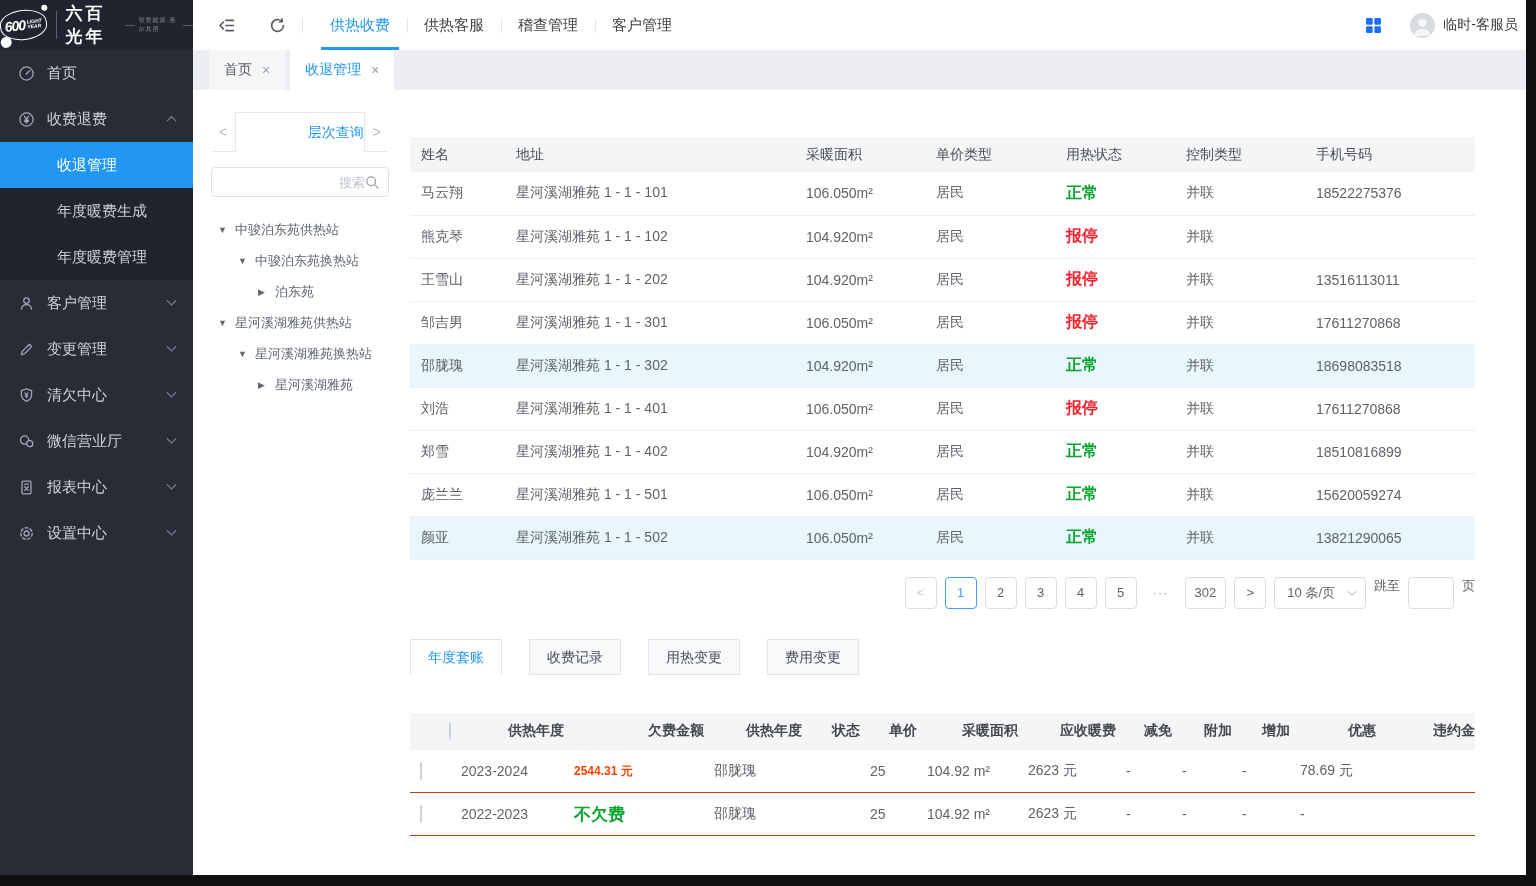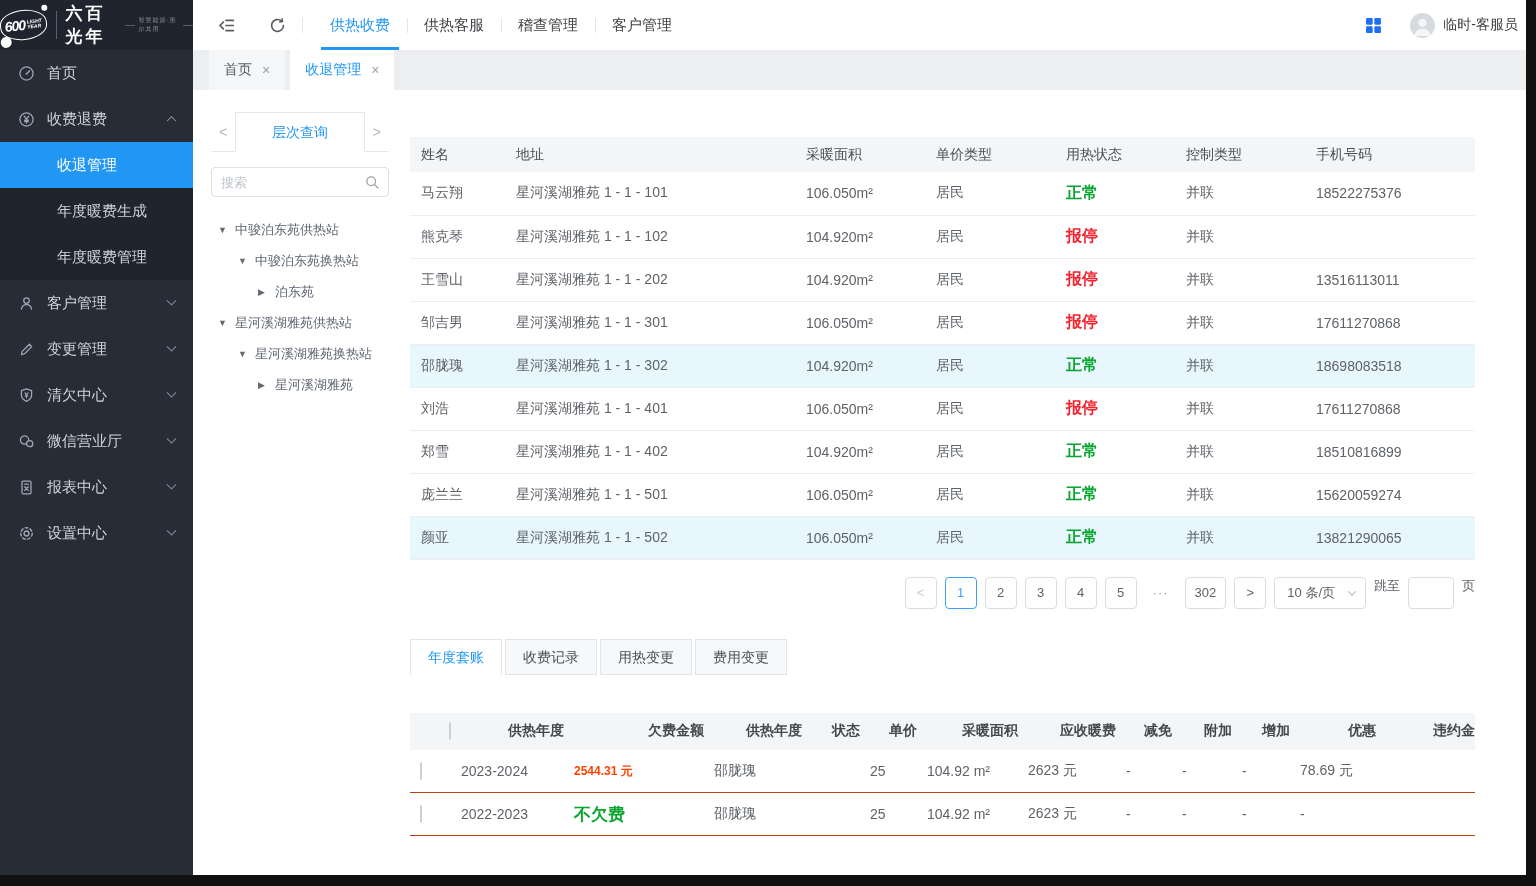--- a/index.html
+++ b/index.html
@@ -55,24 +55,24 @@
   .tabstrip { height:40px; background:#eceef1; display:flex; align-items:stretch; padding-left:16px; gap:5px; }
   .wtab { display:flex; align-items:center; gap:10px; padding:0 15px; font-size:14px; color:#595c61; background:#f5f6f7; cursor:pointer; }
   .wtab.active { background:#fff; color:#2196f3; }
   .wtab .x { color:#9aa0a6; font-size:14px; cursor:pointer; }
   .workspace { position:relative; height:calc(100% - 40px); background:#fff; }
 
   
   .tree-panel { position:absolute; left:18px; top:22px; width:178px; }
   .tree-tabs { display:flex; align-items:center; border-bottom:1px solid #e4e7ed; height:40px; }
   .tree-arrow { color:#b4b8bf; font-size:14px; padding:0 8px; cursor:pointer; user-select:none; }
-  .tree-tab { flex:1; text-align:center; height:40px; line-height:38px; border:1px solid #e4e7ed; border-bottom:1px solid #fff;
+  .tree-tab { flex:1; text-align:right; height:40px; line-height:38px; border:1px solid #e4e7ed; border-bottom:1px solid #fff;
     margin-bottom:-1px; color:#2196f3; font-size:14px; background:#fff; cursor:pointer; white-space:nowrap; }
   .searchbox { margin-top:15px; height:30px; border:1px solid #dcdfe6; border-radius:4px; display:flex; align-items:center; padding:0 9px; background:#fff; }
-  .searchbox input { flex:1; border:none; outline:none; font-size:13px; color:#606266; width:100%; background:transparent; }
+  .searchbox input { flex:1; border:none; outline:none; font-size:13px; color:#606266; width:100%; background:transparent;text-align:right; }
   .searchbox input::placeholder { color:#bfc4cc; }
   .tree { margin-top:17px; }
   .tree-node { height:31px; display:flex; align-items:center; font-size:13px; color:#5e markdown6470; color:#5e6470; cursor:pointer; white-space:nowrap; overflow:hidden; }
   .tree-node .caret { width:17px; font-size:9px; color:#636871; flex:none; text-align:left; }
   .tree-node.lvl0 { padding-left:7px; }
   .tree-node.lvl1 { padding-left:27px; }
   .tree-node.lvl2 { padding-left:47px; }
 
   
   .right-area { position:absolute; left:217px; top:24px; right:51px; }
@@ -91,21 +91,21 @@
     display:flex; align-items:center; justify-content:center; padding:0 9px; cursor:pointer; color:#5f6368; }
   .pg-btn.current { border-color:#409eff; color:#409eff; }
   .pg-btn.dots { border:none; color:#9aa0a6; letter-spacing:1px; padding:0 2px; }
   .pg-btn.disabled { color:#c6cad0; cursor:default; }
   .pg-size { display:flex; align-items:center; gap:14px; border:1px solid #d9dde2; border-radius:4px; height:32px; padding:0 10px 0 12px; cursor:pointer; }
   .sel-caret { width:6px; height:6px; border-right:1.2px solid #b2b7bd; border-bottom:1.2px solid #b2b7bd; transform:rotate(45deg) translate(-1px,-1px); }
   .pg-jump { display:flex; align-items:flex-start; gap:8px; }
   .pg-jump input { width:46px; height:32px; border:1px solid #d9dde2; border-radius:4px; outline:none; text-align:center; font-size:13px; color:#5f6368; }
 
   
-  .detail-tabs { margin-top:30px; display:flex; }
+  .detail-tabs { margin-top:30px; display:flex;gap:24px; }
   .dtab { height:36px; line-height:34px; padding:0 17px; border:1px solid #e1e4e9; background:#f7f8fa; color:#4b4f55;
     font-size:14px; cursor:pointer; margin-right:3px; }
   .dtab.active { background:#fff; color:#2196f3; border-bottom-color:#fff; }
 
   
   .detail-table { margin-top:38px; }
   .detail-table th { height:37px; background:#f4f5f6; font-size:14px; font-weight:bold; color:#45484d; text-align:right; padding-left:10px; }
   .detail-table td { height:43px; border-bottom:1px solid #c2410c; font-size:14px; color:#5f6368; padding-left:10px; }
   .amt.owe { color:#ff4300; font-size:12px; font-weight:bold; }
   .amt.paid { color:#0aa52e; font-size:17px; font-weight:bold; }

